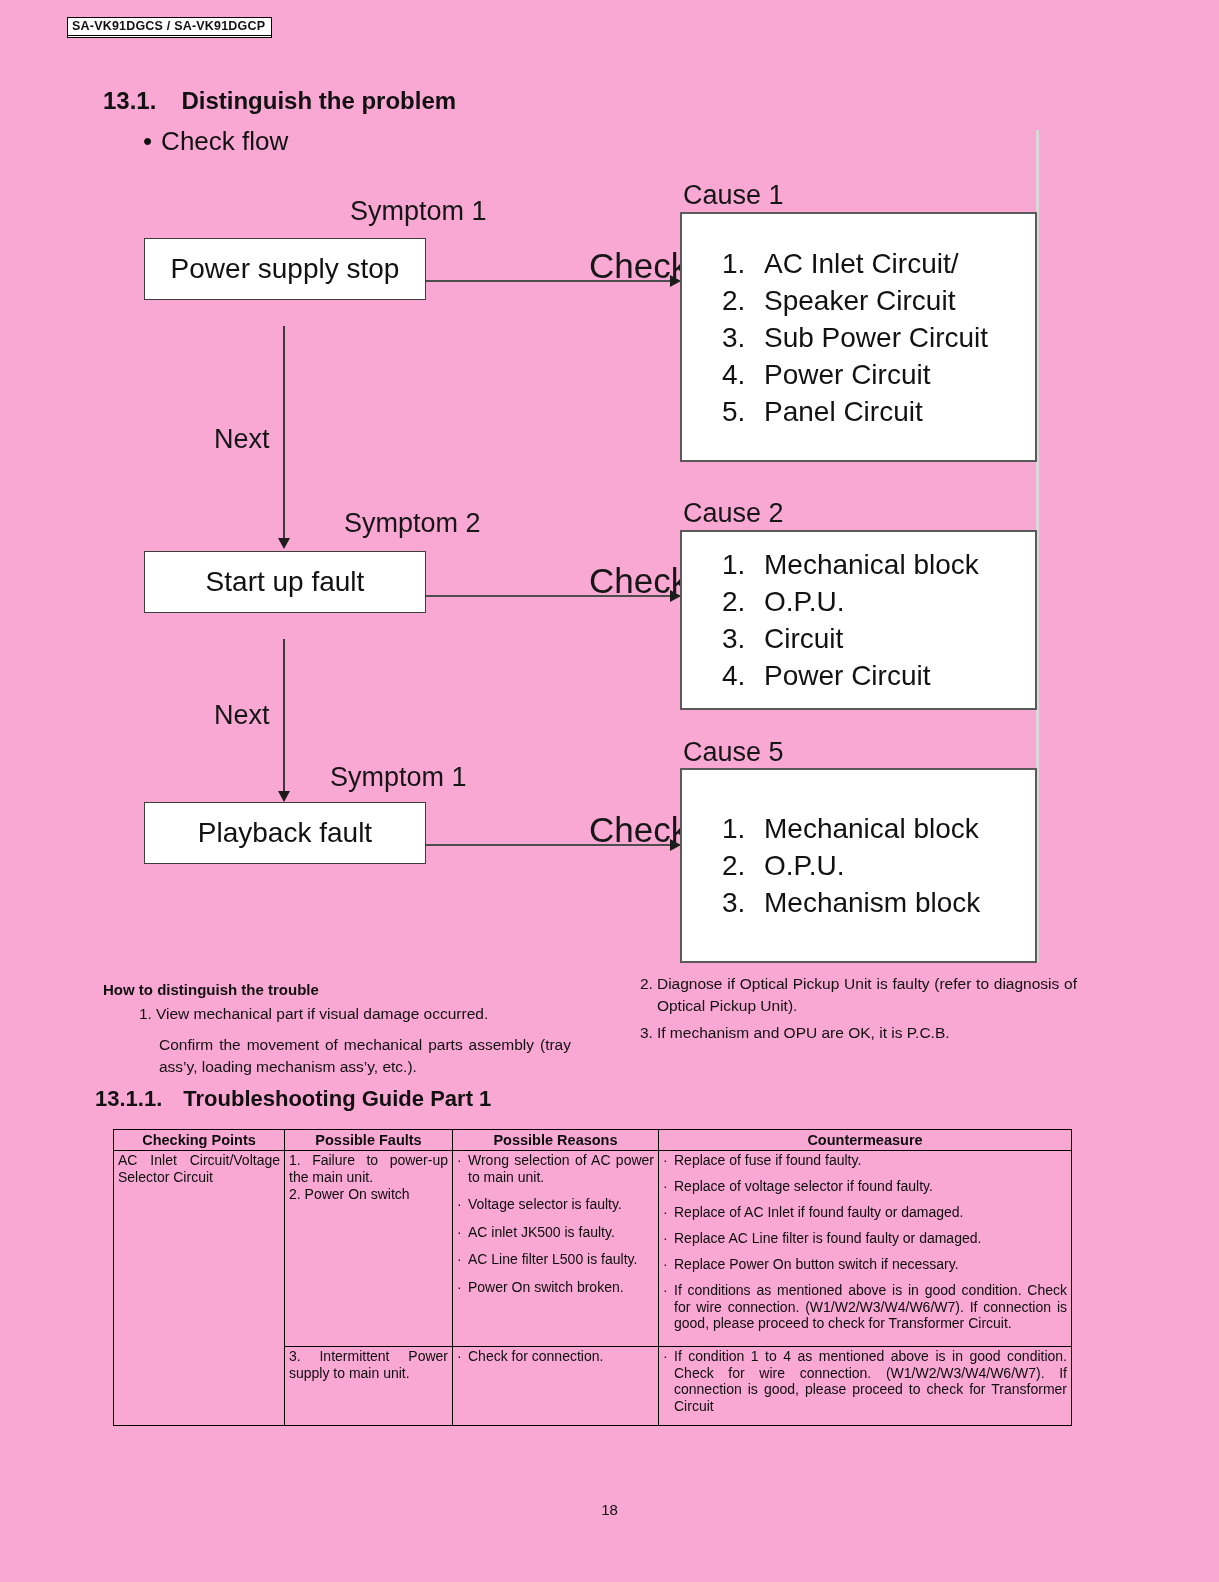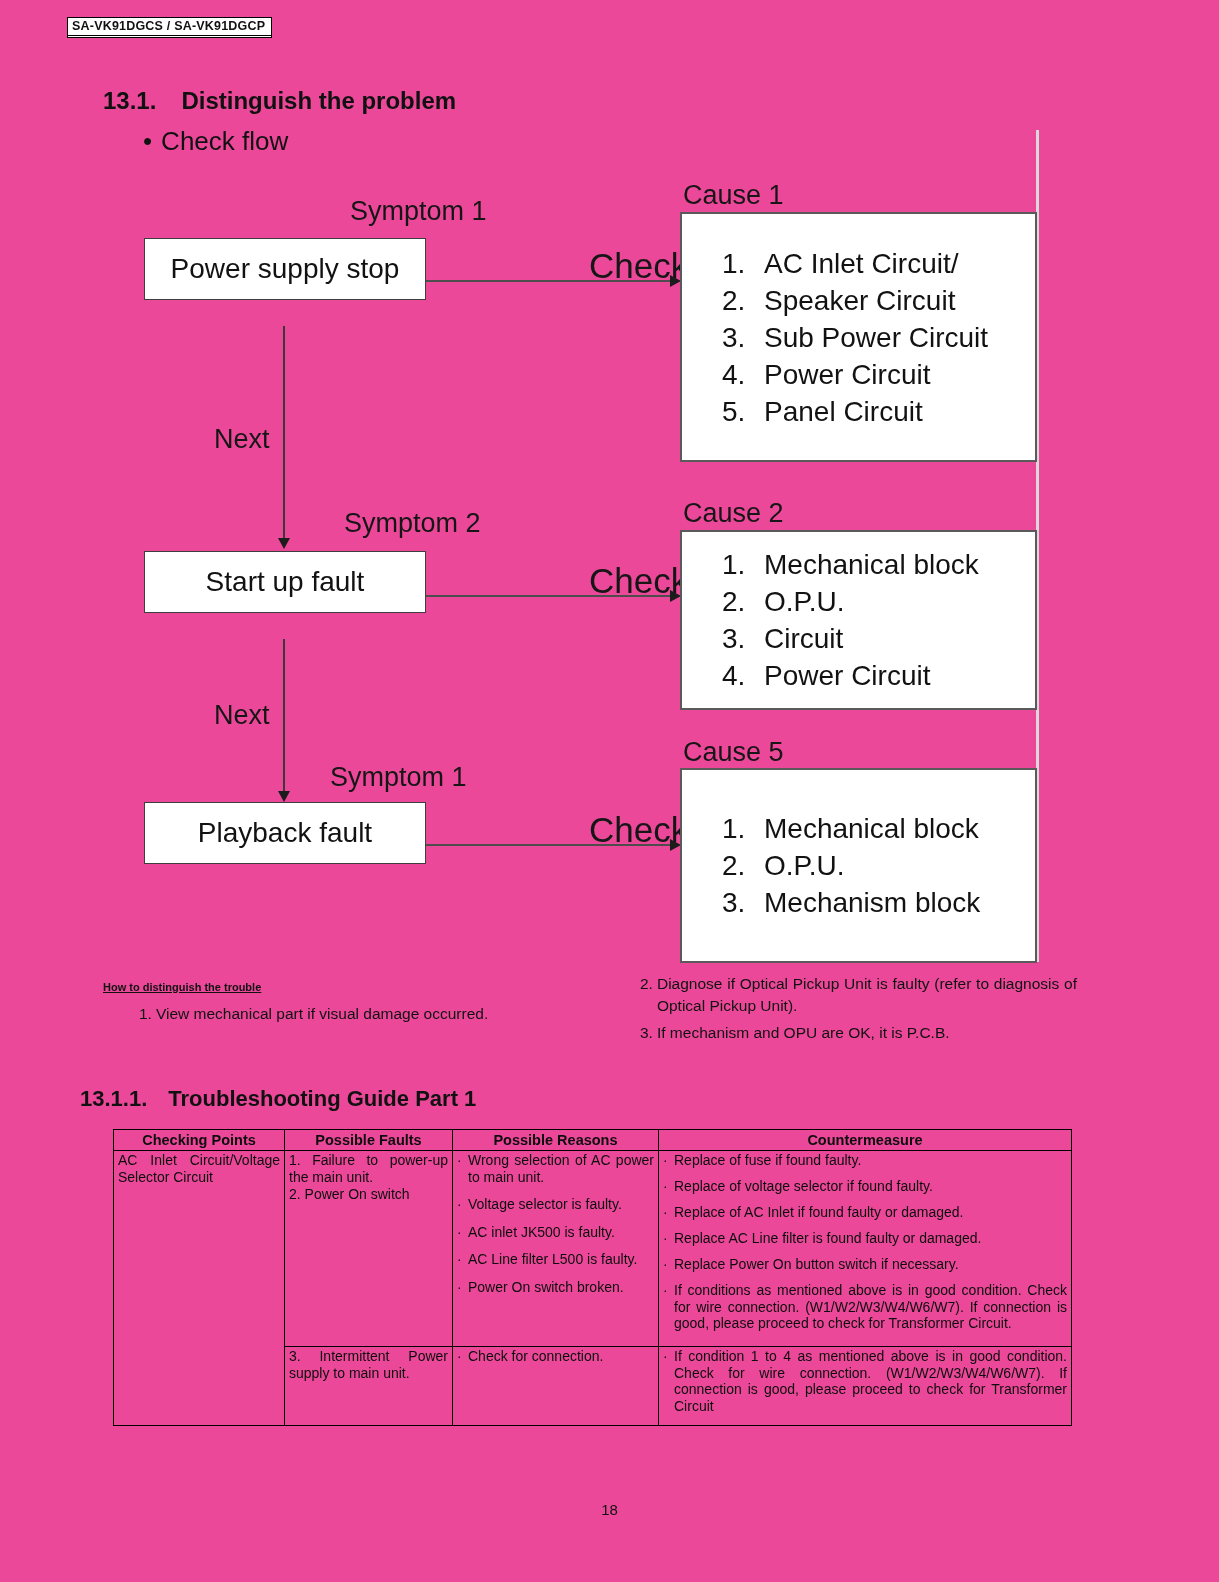--- a/index.html
+++ b/index.html
@@ -1,19 +1,19 @@
 <!DOCTYPE html>
 <html><head>
 <meta charset="utf-8">
 <style>
   html,body{margin:0;padding:0;background:#ffffff;}
   .page{
     position:relative;
     width:1219px;height:1582px;
-    background:#ec4899;
+    background:#f9a8d4;
     font-family:"Liberation Sans", sans-serif;
     color:#111;
     overflow:hidden;
   }
   .abs{position:absolute;}
 
   
   .model-box{
     left:67px;top:17px;
     border:1px solid #000;
@@ -21,21 +21,21 @@
     padding:1px 6px 2px 4px;
     font-size:12.5px;font-weight:bold;letter-spacing:.2px;
     background:#fff;
   }
 
   
   .sec-title{left:103px;top:87px;font-size:24px;font-weight:bold;display:flex;justify-content:space-between;}
   .sec-title .num{margin-right:25px;}
   .check-flow{left:143px;top:126px;font-size:26px;display:flex;}
   .check-flow .blt{margin-right:9px;}
-  .subsec-title{left:80px;top:1086px;font-size:22px;font-weight:bold;display:flex;}
+  .subsec-title{left:95px;top:1086px;font-size:22px;font-weight:bold;display:flex;}
   .subsec-title .num{margin-right:21px;}
 
   
   .sym-label{font-size:27px;color:#161616;}
   .flow-box{
     width:282px;height:62px;
     border:1.5px solid #3e3e3e;
     display:flex;align-items:center;justify-content:center;
     font-size:28px;color:#121212;background:#fff;
     box-sizing:border-box;
@@ -62,21 +62,21 @@
     box-sizing:border-box;
     display:flex;flex-direction:column;justify-content:center;
     padding-left:40px;
   }
   .cause-line{display:flex;font-size:28px;line-height:37px;color:#121212;}
   .cause-line .cnum{width:42px;flex:none;}
 
   .shadow-line{width:3px;background:#d9d9d9;}
 
   
-  .notes-heading{left:103px;top:981px;font-size:11px;font-weight:bold;text-decoration:underline;}
+  .notes-heading{left:103px;top:981px;font-size:15px;font-weight:bold;}
   .note-item{display:flex;font-size:15.5px;line-height:21.5px;}
   .note-item .nnum{flex:none;margin-right:4px;}
   .note-item .ntxt{flex:1;text-align:justify;}
   .note-cont{font-size:15.5px;line-height:21.5px;text-align:justify;}
 
   
   table.ts{
     border-collapse:collapse;table-layout:fixed;
     font-size:14px;color:#0d0d0d;
   }
@@ -205,20 +205,21 @@
         <span>Mechanism block</span>
       </div>
   </div>
 
   <div class="abs notes-heading">How to distinguish the trouble</div>
 
   <div class="abs note-item" style="left:139px;top:1003px;width:440px;">
     <span class="nnum">1.</span>
     <span class="ntxt" style="text-align:left;">View mechanical part if visual damage occurred.</span>
   </div>
+  <div class="abs note-cont" style="left:159px;top:1034px;width:412px;">Confirm the movement of mechanical parts assembly (tray ass’y, loading mechanism ass’y, etc.).</div>
 
   <div class="abs note-item" style="left:640px;top:973px;width:437px;">
     <span class="nnum">2.</span>
     <span class="ntxt">Diagnose if Optical Pickup Unit is faulty (refer to diagnosis of Optical Pickup Unit).</span>
   </div>
   <div class="abs note-item" style="left:640px;top:1022px;width:437px;">
     <span class="nnum">3.</span>
     <span class="ntxt" style="text-align:left;">If mechanism and OPU are OK, it is P.C.B.</span>
   </div>
 

